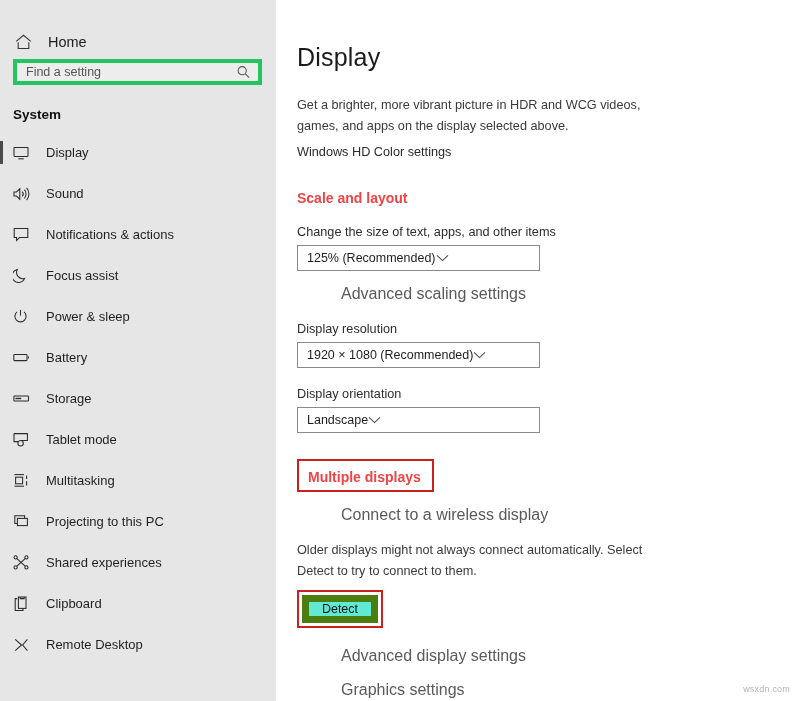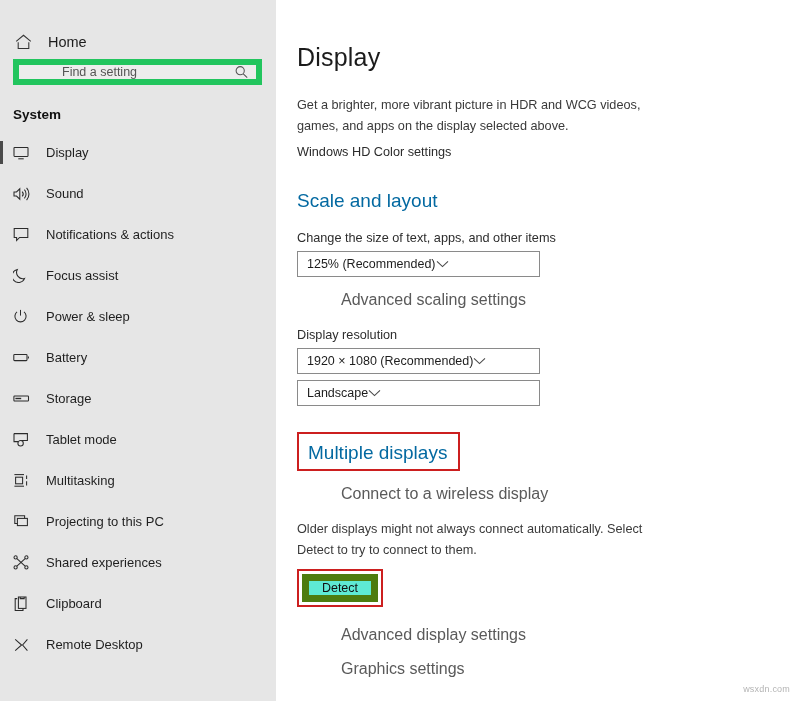--- a/index.html
+++ b/index.html
@@ -72,26 +72,25 @@
     font-size: 14.5px;
     color: #1c1c1c;
     margin-left: 11px;
   }
 
   .search-wrap {
     margin: 9px 0 0 13px;
     width: 249px;
     height: 26px;
     background: #ededed;
-    border: 6px solid #22c55e;
+    border: 4px solid #22c55e;
     box-sizing: border-box;
     display: flex;
     align-items: center;
     position: relative;
-    padding-left: 34px;
   }
   .search-input {
     border: none;
     outline: none;
     background: transparent;
     font-family: "Liberation Sans", sans-serif;
     font-size: 12.5px;
     color: #3b3b3b;
     padding: 0 26px 0 9px;
     width: 100%;
@@ -176,24 +175,24 @@
   }
   .link {
     font-size: 12.7px;
     color: #2b2b2b;
     margin-top: 9px;
     display: block;
     text-decoration: none;
     cursor: pointer;
   }
   .section-title {
-    font-size: 19px;
-    color: #0369a1;
+    font-size: 14px;
+    color: #ef4444;
     margin-top: 31px;
-    font-weight: normal;
+    font-weight: bold;
   }
   .field-label {
     font-size: 12.7px;
     color: #2d2d2d;
     margin-top: 19px;
   }
   .dropdown {
     width: 243px;
     height: 26px;
     border: 1px solid #8a8a8a;
@@ -460,20 +459,21 @@
     <div class="field-label">Display resolution</div>
     <div class="dropdown">
       <span class="val">1920 × 1080 (Recommended)</span>
       <span class="chev">
         <svg width="13" height="8" viewBox="0 0 13 8" fill="none" stroke="currentColor" stroke-width="1.1">
           <path d="M1 1.4 L6.5 6.6 L12 1.4"></path>
         </svg>
       </span>
     </div>
 
+    <div class="field-label">Display orientation</div>
     <div class="dropdown">
       <span class="val">Landscape</span>
       <span class="chev">
         <svg width="13" height="8" viewBox="0 0 13 8" fill="none" stroke="currentColor" stroke-width="1.1">
           <path d="M1 1.4 L6.5 6.6 L12 1.4"></path>
         </svg>
       </span>
     </div>
 
     <div class="hl-box multi-title-wrap">

